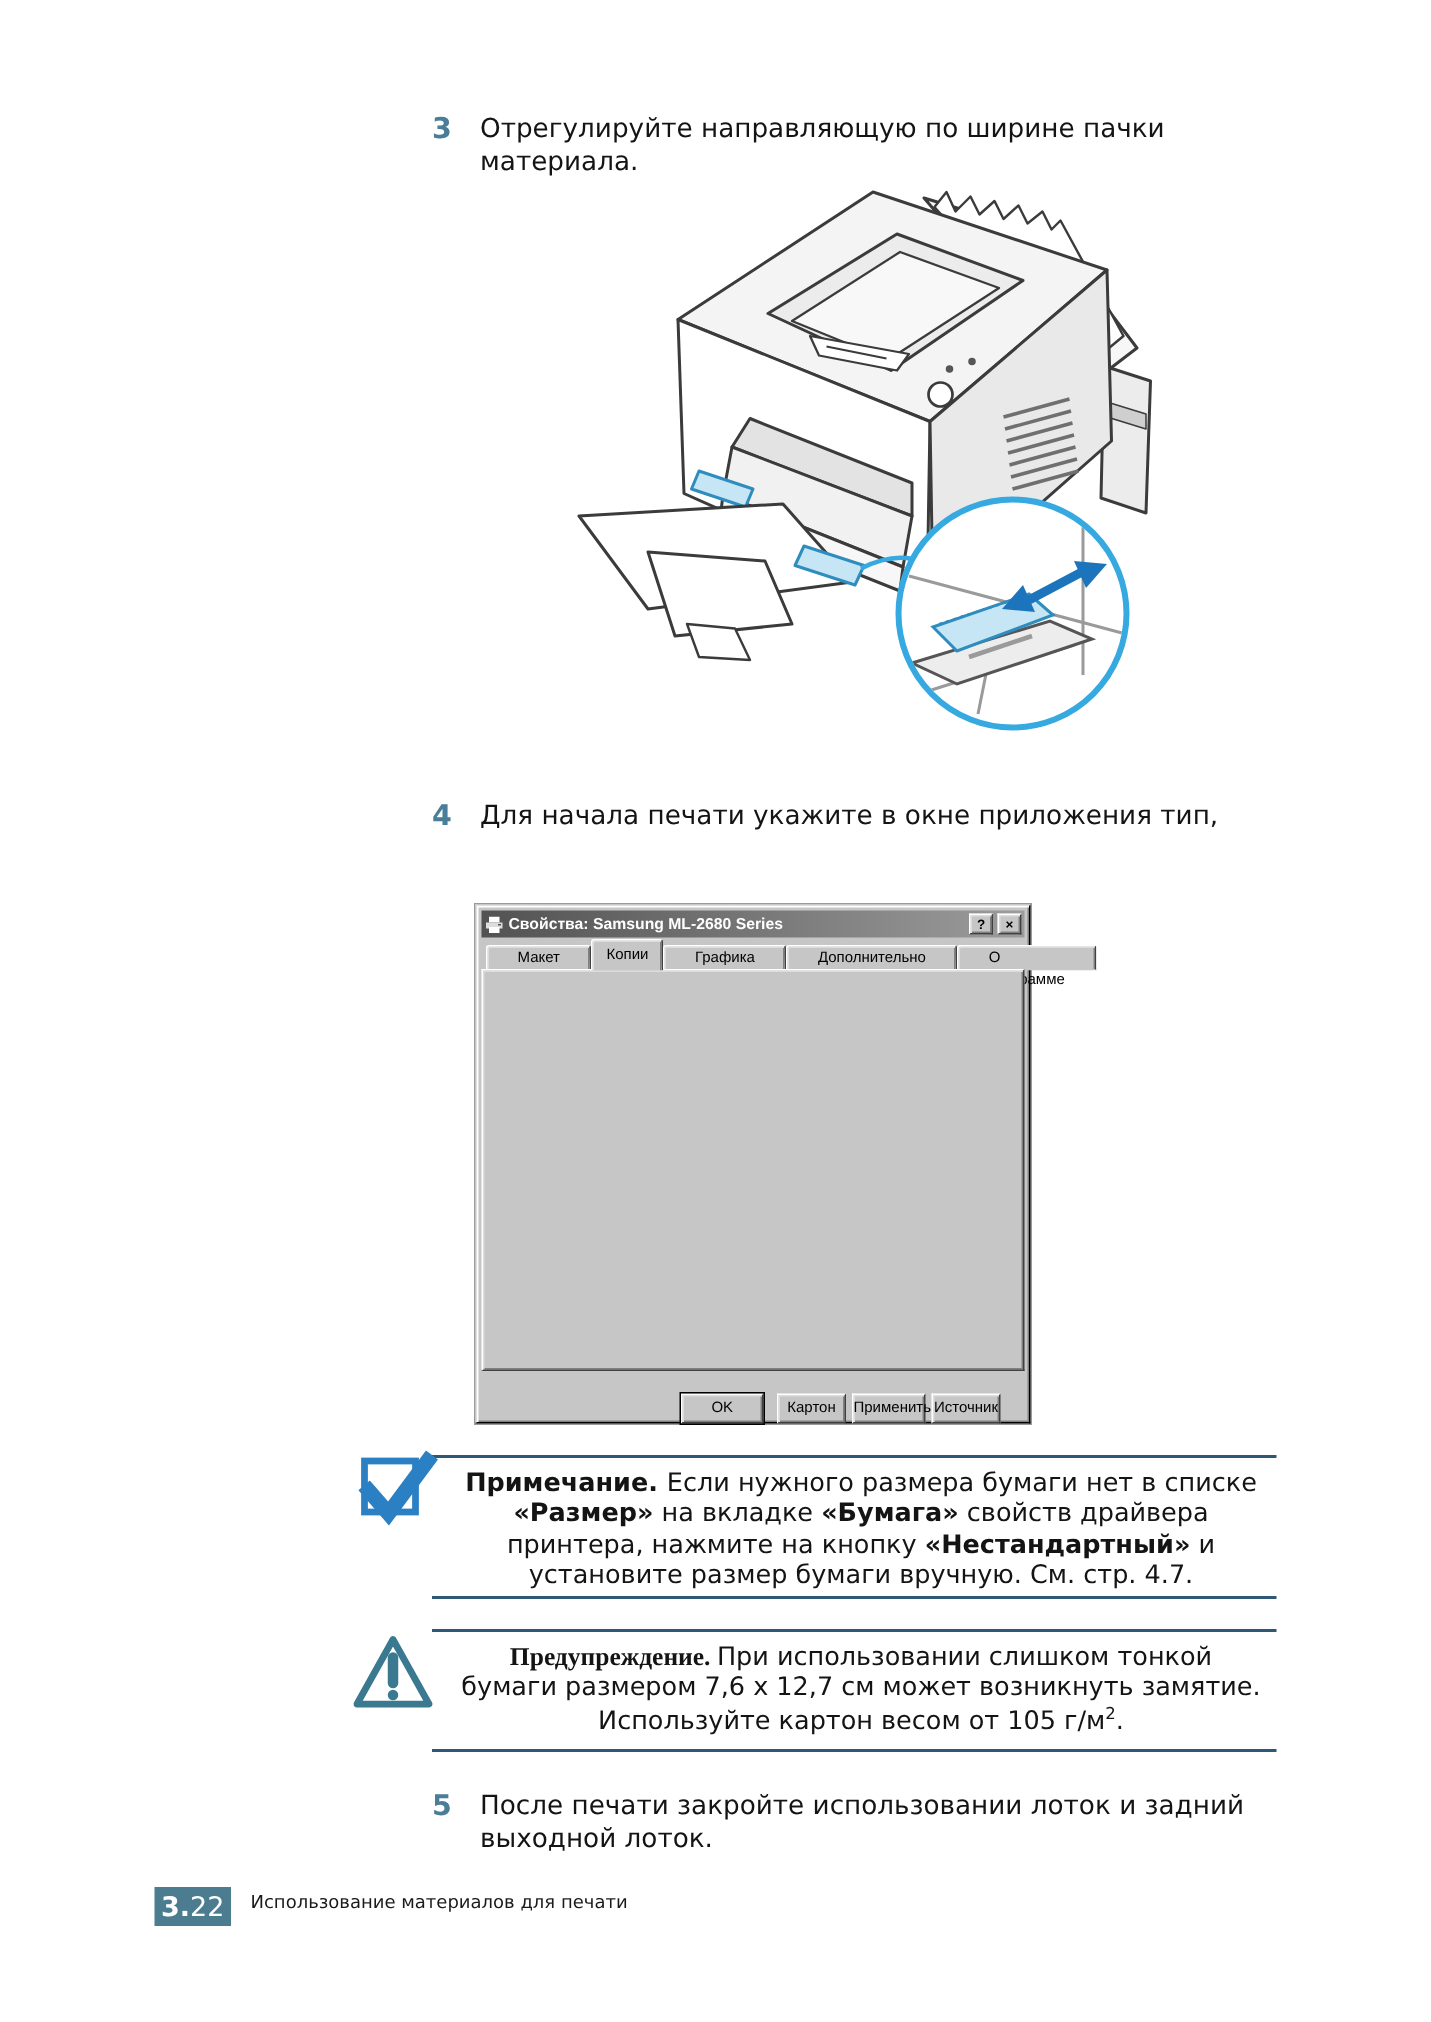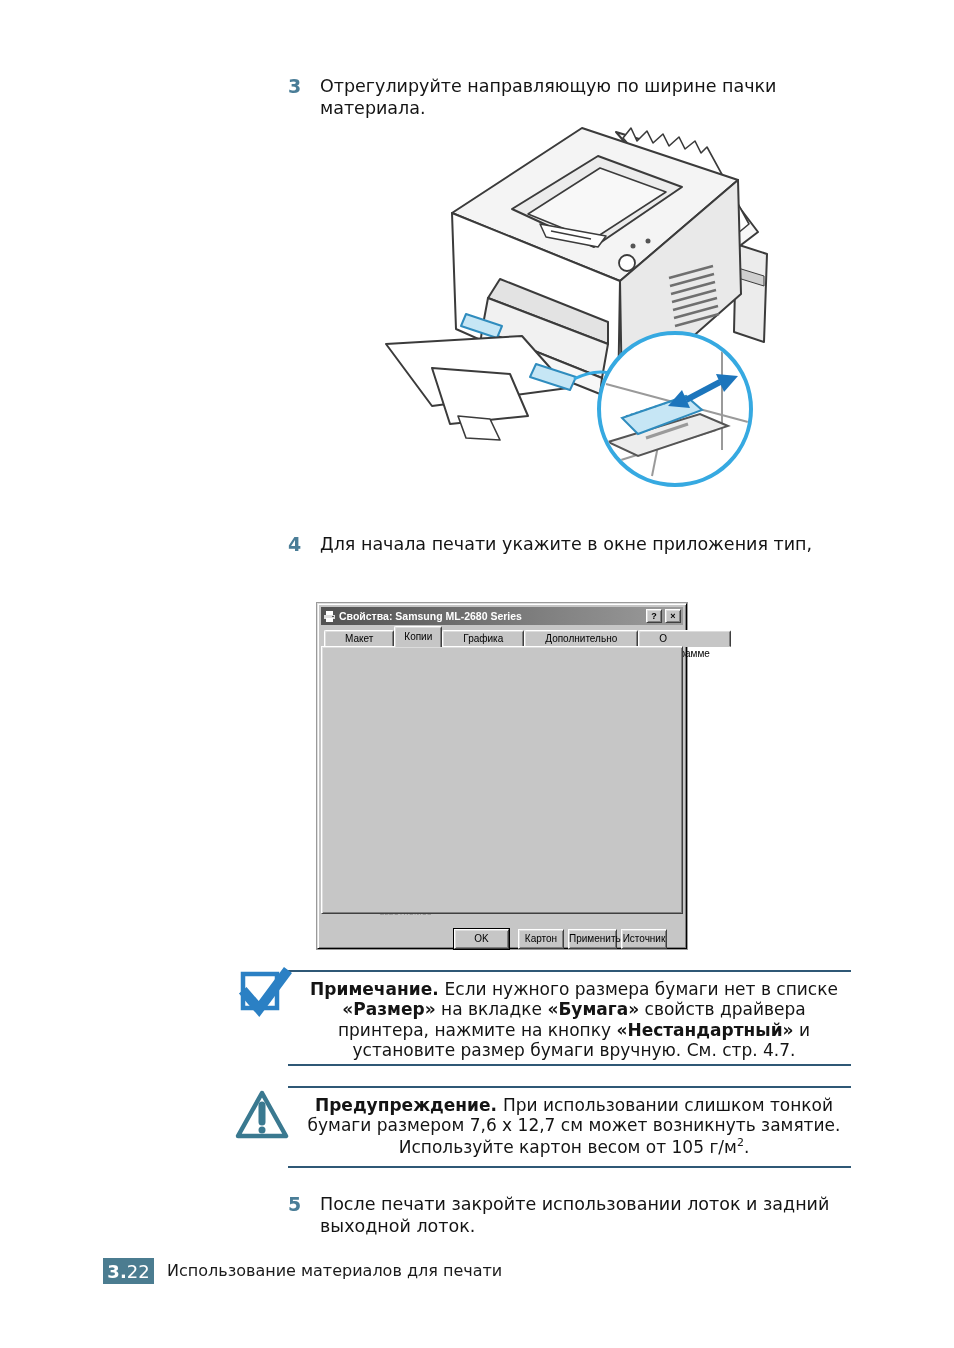--- a/index.html
+++ b/index.html
@@ -12,21 +12,21 @@
   .step{position:absolute;left:288px;display:flex;}
   .step-num{width:32px;flex:0 0 32px;color:#4a7d97;font-weight:bold;font-size:19px;line-height:1.15;}
   .step-body{font-size:17.5px;line-height:1.25;color:#141414;}
   .rule{position:absolute;left:288px;width:563px;height:2px;background:#2f5876;}
   .callout-text{position:absolute;left:289px;width:570px;font-size:17px;line-height:1.2;color:#141414;text-align:center;}
   .callout-text sup{font-size:11px;}
   
   .pagebox{position:absolute;left:103px;top:1258px;width:51px;height:26px;background:#4b7c90;
     color:#fff;font-size:18px;display:flex;align-items:center;justify-content:center;}
   .pagebox .b{font-weight:bold;}
-  .footer-label{position:absolute;left:167px;top:1261px;font-size:16px;color:#1a1a1a;}
+  .footer-label{position:absolute;left:167px;top:1261px;font-size:12px;color:#1a1a1a;}
   
   .w95{position:absolute;left:317px;top:603px;width:368px;height:344px;background:#c6c6c6;
     border:1px solid;border-color:#dfdfdf #000 #000 #dfdfdf;
     box-shadow:inset 1px 1px 0 #fff, inset -1px -1px 0 #808080, 0 0 0 1px #9a9a9a;
     font-family:"Liberation Sans",sans-serif;font-size:10px;color:#000;}
   .w95 *{box-sizing:border-box;}
   .tbar{position:absolute;left:3px;top:3px;width:362px;height:18px;
     background:linear-gradient(90deg,#525252,#9c9c9c);color:#fff;display:flex;align-items:center;
     padding:0 2px;gap:3px;}
   .tbar .ttl{flex:1;font-weight:bold;font-size:10.5px;white-space:nowrap;overflow:hidden;}
@@ -280,21 +280,21 @@
 </svg>
 <div class="callout-text" style="top:979px;"><span style="font-weight: bold;">Примечание. </span><span>Если нужного размера бумаги нет в списке</span><br><span style="font-weight: bold;">«Размер»</span><span> на вкладке </span><span style="font-weight: bold;">«Бумага»</span><span> свойств драйвера</span><br><span>принтера, нажмите на кнопку </span><span style="font-weight: bold;">«Нестандартный»</span><span> и</span><br><span>установите размер бумаги вручную. См. стр. 4.7.</span></div>
 <div class="rule" style="top:1064px;"></div>
 
 <div class="rule" style="top:1086px;"></div>
 <svg class="abs" style="left:234px;top:1088px;" width="56" height="58" viewBox="0 0 56 58">
   <path d="M28 5 L52 48 L4 48 Z" fill="#ffffff" stroke="#3a7990" stroke-width="4.5" stroke-linejoin="round"></path>
   <line x1="28" y1="17" x2="28" y2="34" stroke="#3a7990" stroke-width="7" stroke-linecap="round"></line>
   <circle cx="28" cy="42" r="3.5" fill="#3a7990"></circle>
 </svg>
-<div class="callout-text" style="top:1095px;"><span style="font-weight: bold;">Предупреждение. </span><span>При использовании слишком тонкой</span><br><span>бумаги размером 7,6 x 12,7 см может возникнуть замятие.</span><br><span>Используйте картон весом от 105 г/м</span><sup>2</sup><span>.</span></div>
+<div class="callout-text" style="top:1095px;"><span style="font-weight: bold; font-family: Liberation Serif, serif;">Предупреждение. </span><span>При использовании слишком тонкой</span><br><span>бумаги размером 7,6 x 12,7 см может возникнуть замятие.</span><br><span>Используйте картон весом от 105 г/м</span><sup>2</sup><span>.</span></div>
 <div class="rule" style="top:1166px;"></div>
 
 <div class="step" style="top:1194px;">
   <div class="step-num">5</div>
   <div class="step-body"><span>После печати закройте использовании лоток и задний</span><br><span>выходной лоток.</span></div>
 </div>
 
 <div class="pagebox">
   <span class="b">3.</span>
     <span>22</span>

